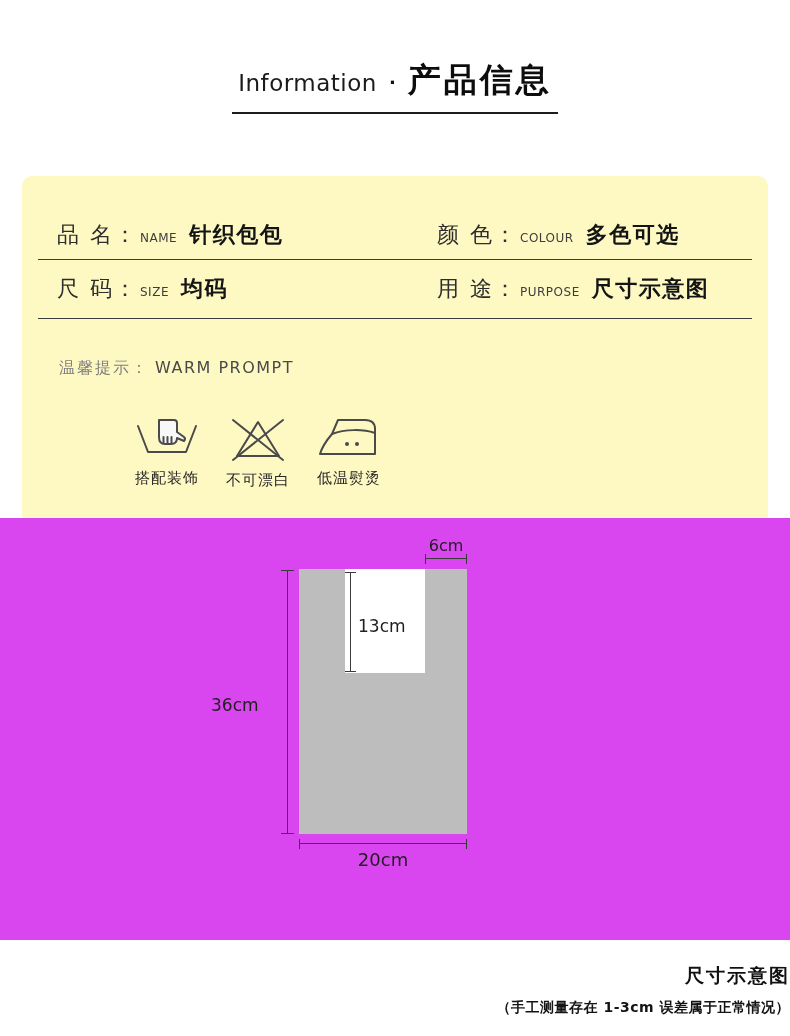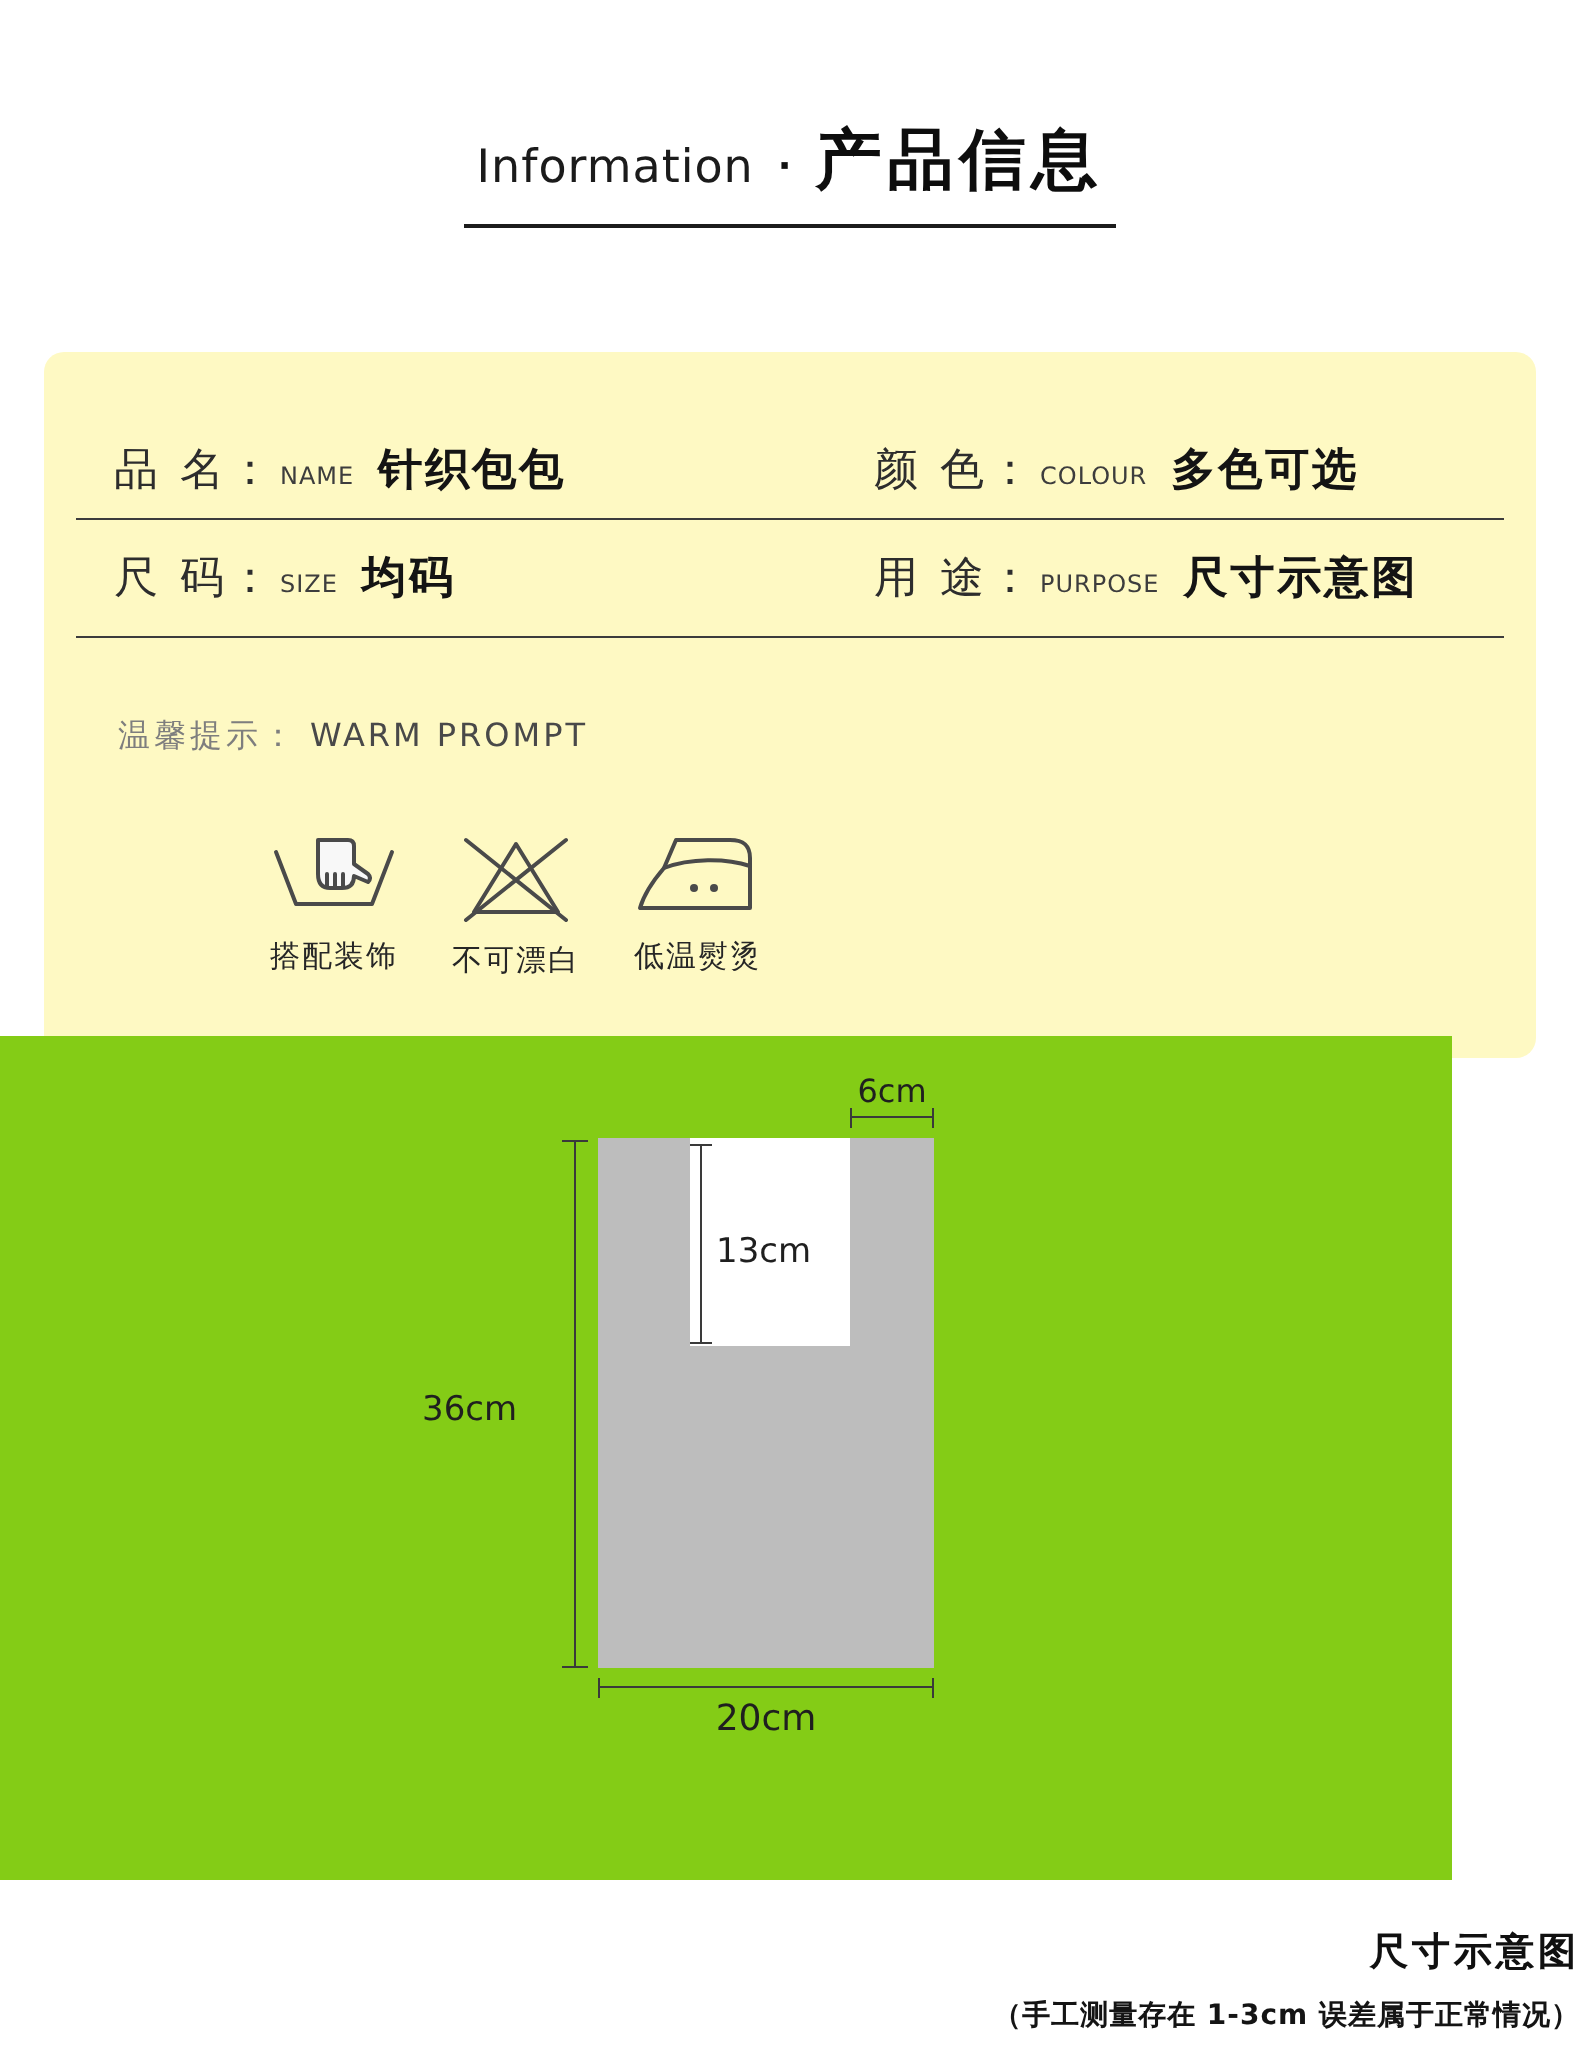--- a/index.html
+++ b/index.html
@@ -66,22 +66,22 @@
   .icon-group { width:70px; text-align:center; }
   .icon-group svg { display:block; margin:0 auto; }
   .icon-label {
     font-size:15px; color:#262626; letter-spacing:1px;
     margin-top:8px; white-space:nowrap;
   }
 
   
   .diagram {
     position:absolute; left:0; top:518px;
-    width:726px; height:422px;
-    background:#84cc16;
+    width:790px; height:422px;
+    background:#d946ef;
   }
   .bag {
     position:absolute; left:299px; top:51px;
     width:168px; height:265px;
     background:#bdbdbd;
   }
   .bag-notch {
     position:absolute; left:46px; top:0;
     width:80px; height:104px;
     background:#ffffff;

